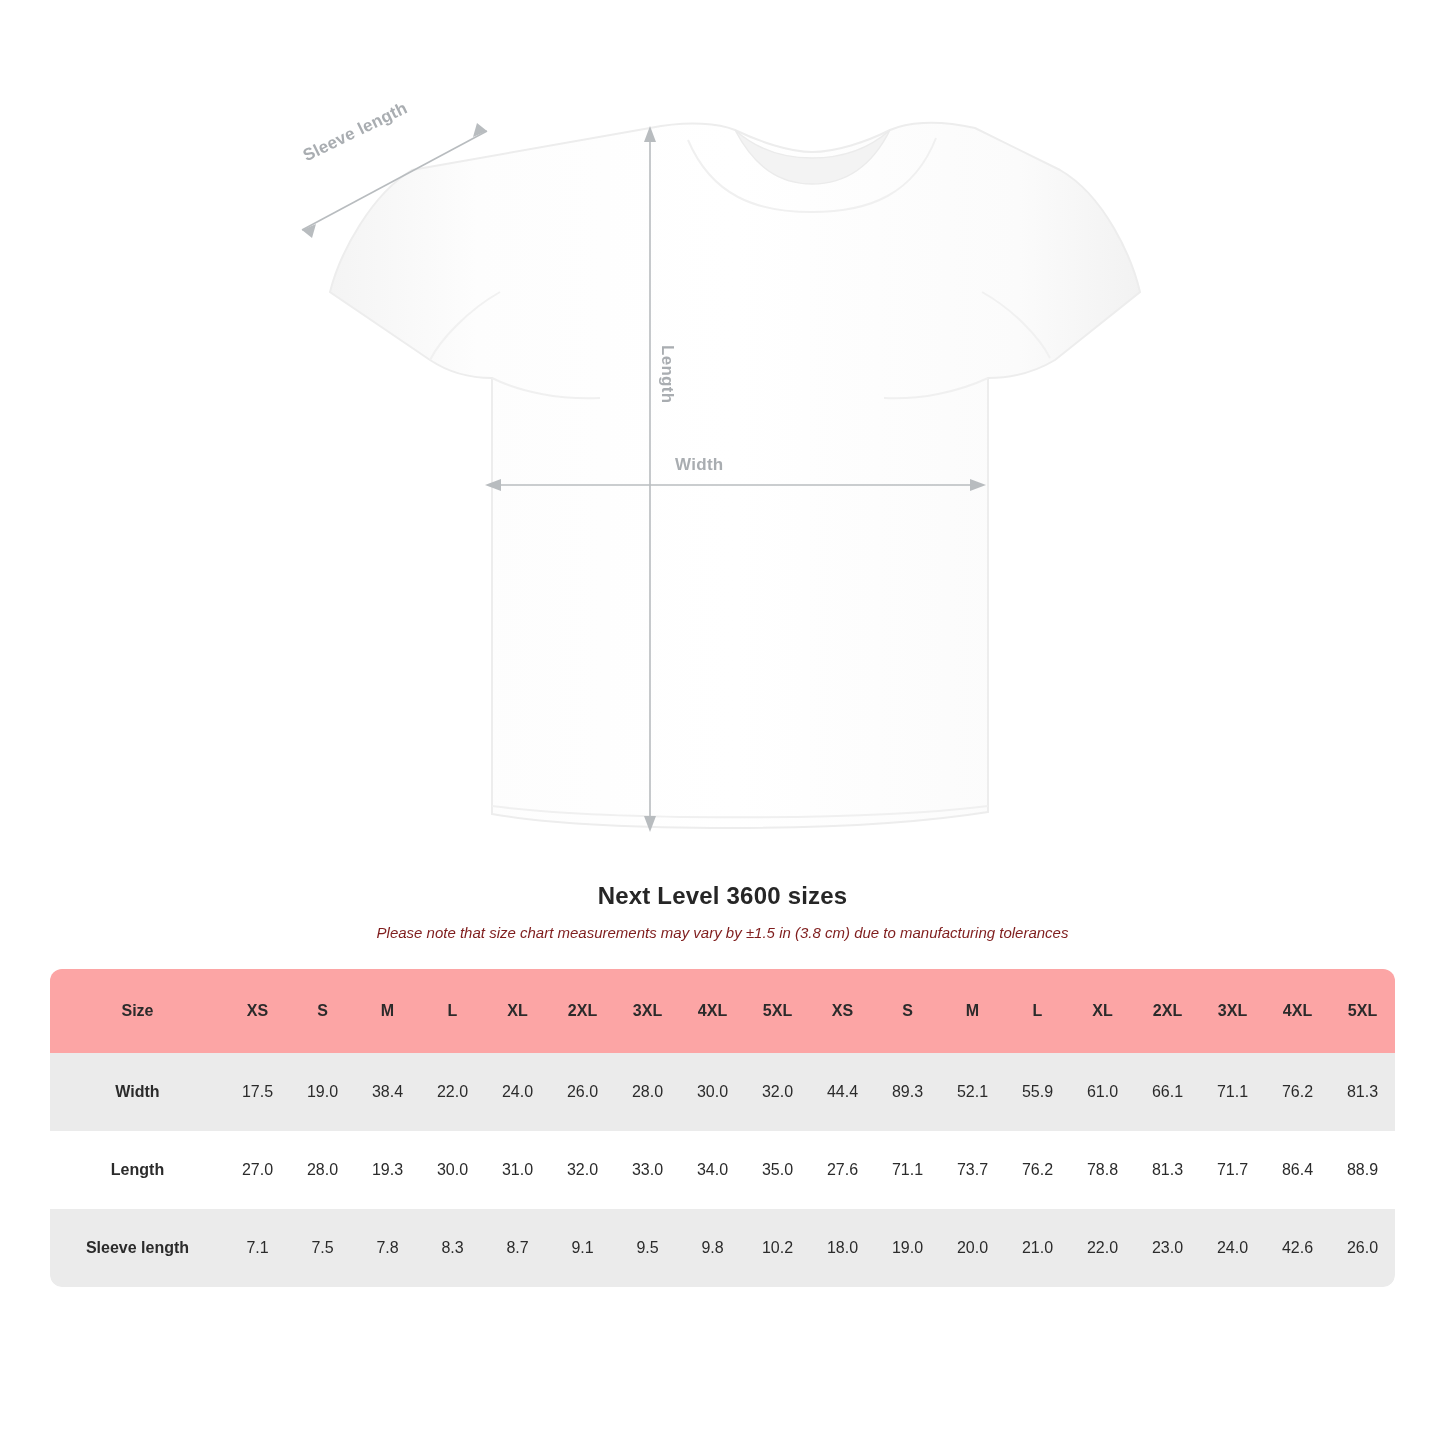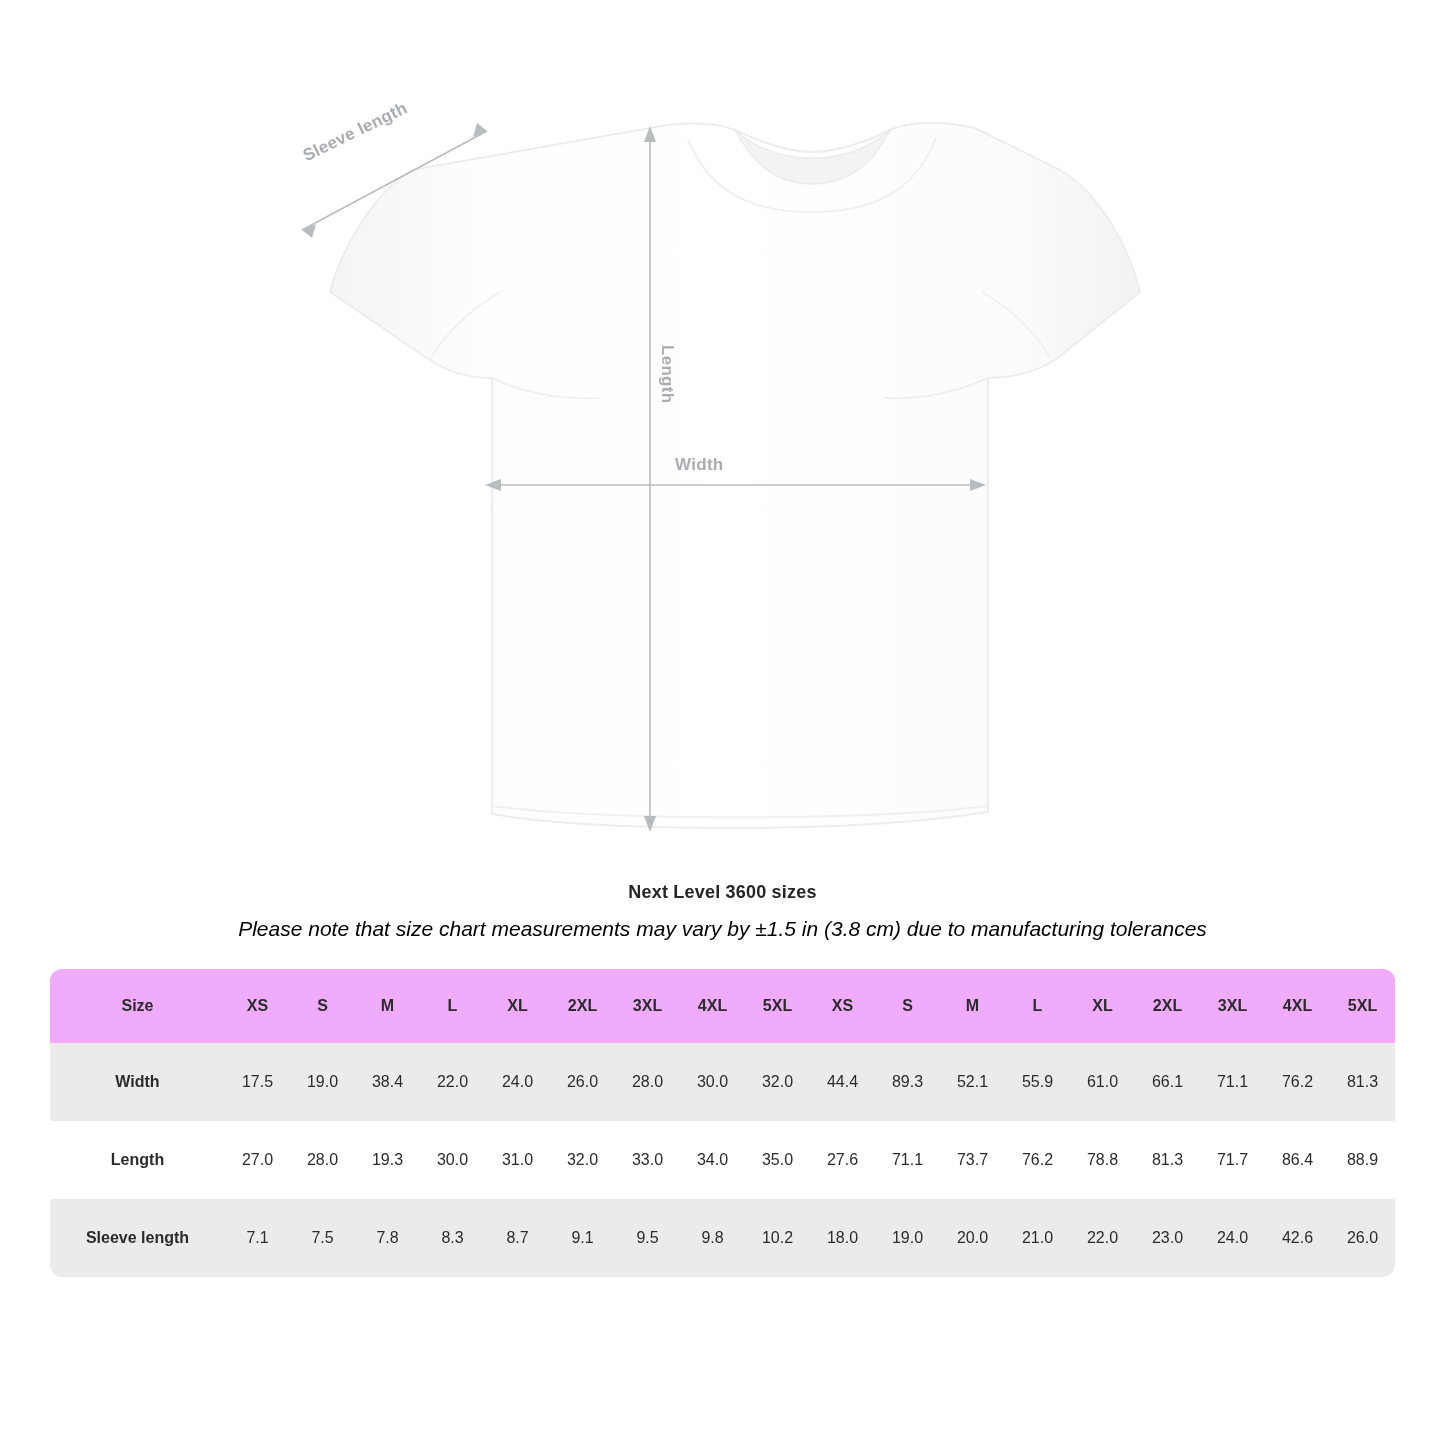--- a/index.html
+++ b/index.html
@@ -59,30 +59,30 @@
     left: 675px;
     top: 455px;
   }
 
   
   .title-block {
     text-align: center;
     margin-top: 22px;
   }
   .chart-title {
-    font-size: 18px;
+    font-size: 24px;
     font-weight: bold;
     color: #262626;
     letter-spacing: 0.2px;
   }
   .chart-note {
     margin-top: 14px;
-    font-size: 21px;
+    font-size: 15px;
     font-style: italic;
-    color: #000000;
+    color: #7f1d1d;
   }
 
   
   .table-wrap {
     margin: 28px 50px 0 50px;
     border-radius: 12px;
     overflow: hidden;
   }
   table.size-table {
     border-collapse: collapse;
@@ -109,22 +109,22 @@
     line-height: 1.15;
   }
   .unit-sub {
     font-size: 15px;
     color: #6b6f73;
     font-style: normal;
     font-weight: normal;
     margin-top: 4px;
   }
   .size-row td {
-    height: 74px;
-    background: #f0abfc;
+    height: 84px;
+    background: #fca5a5;
     font-weight: bold;
     font-size: 17px;
   }
   .row-label {
     font-weight: bold;
     font-size: 17px;
     color: #2b2b2b;
   }
   .data-row-alt td {
     background: #ebebeb;

